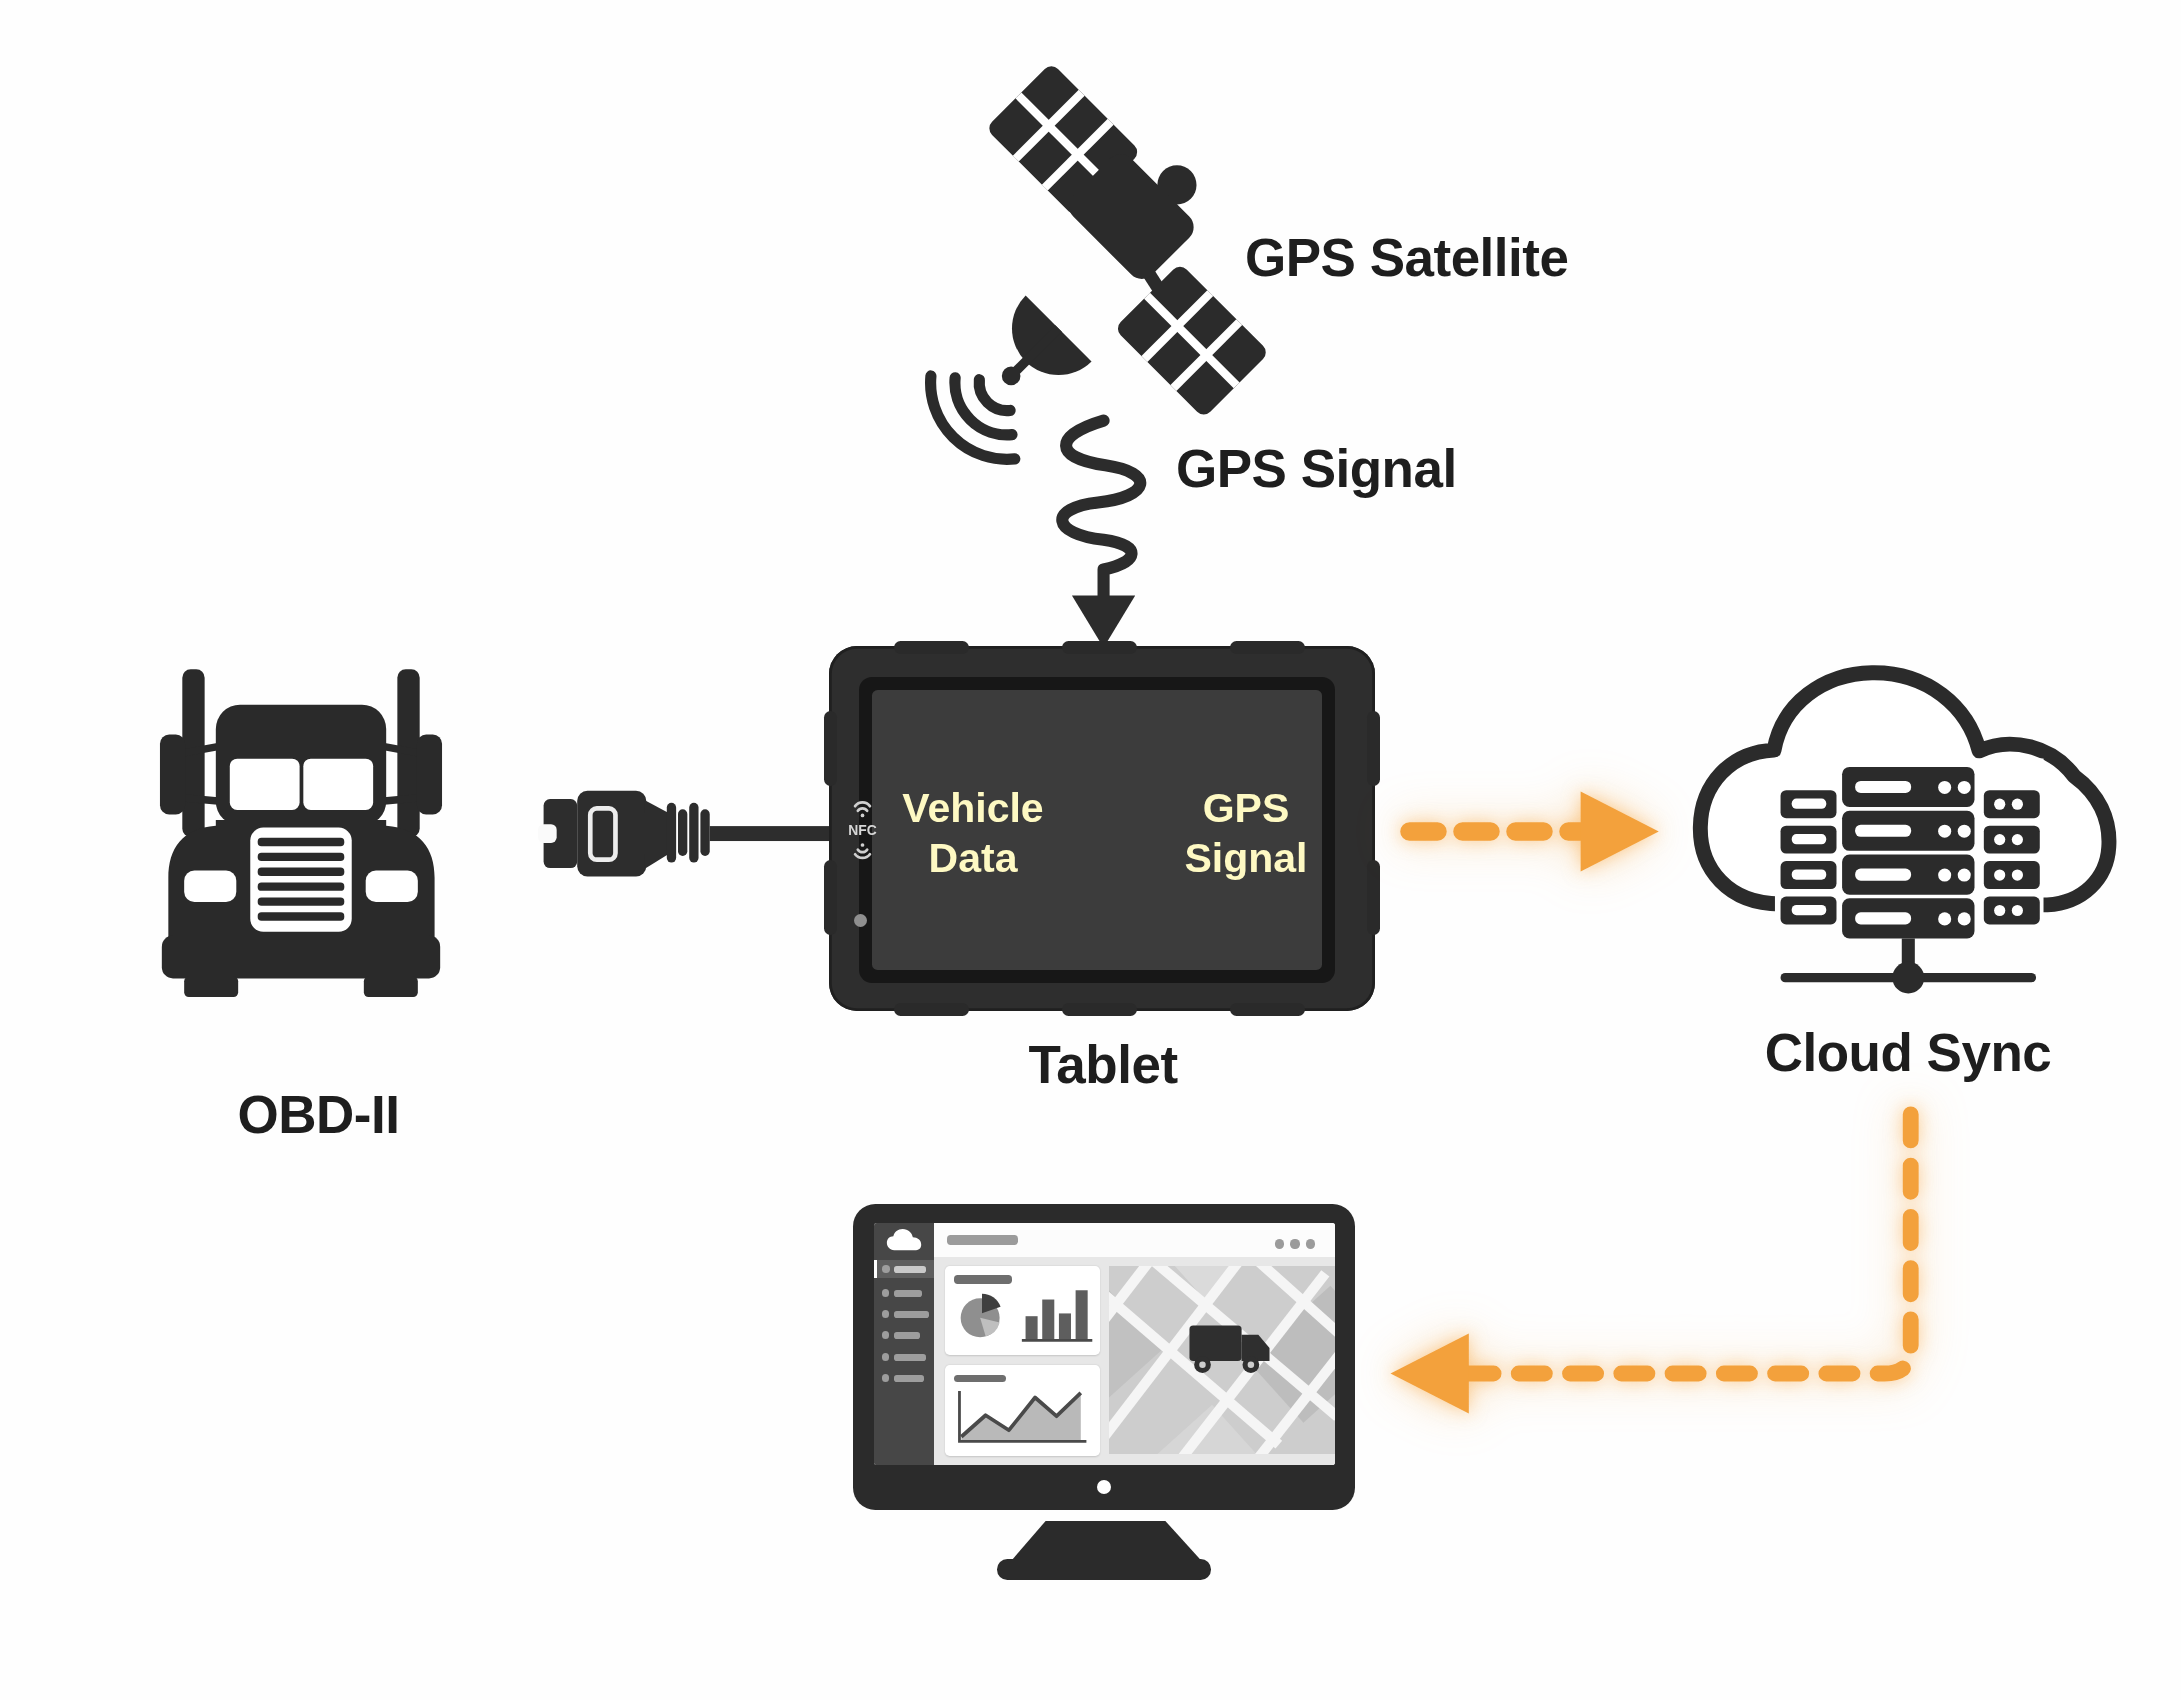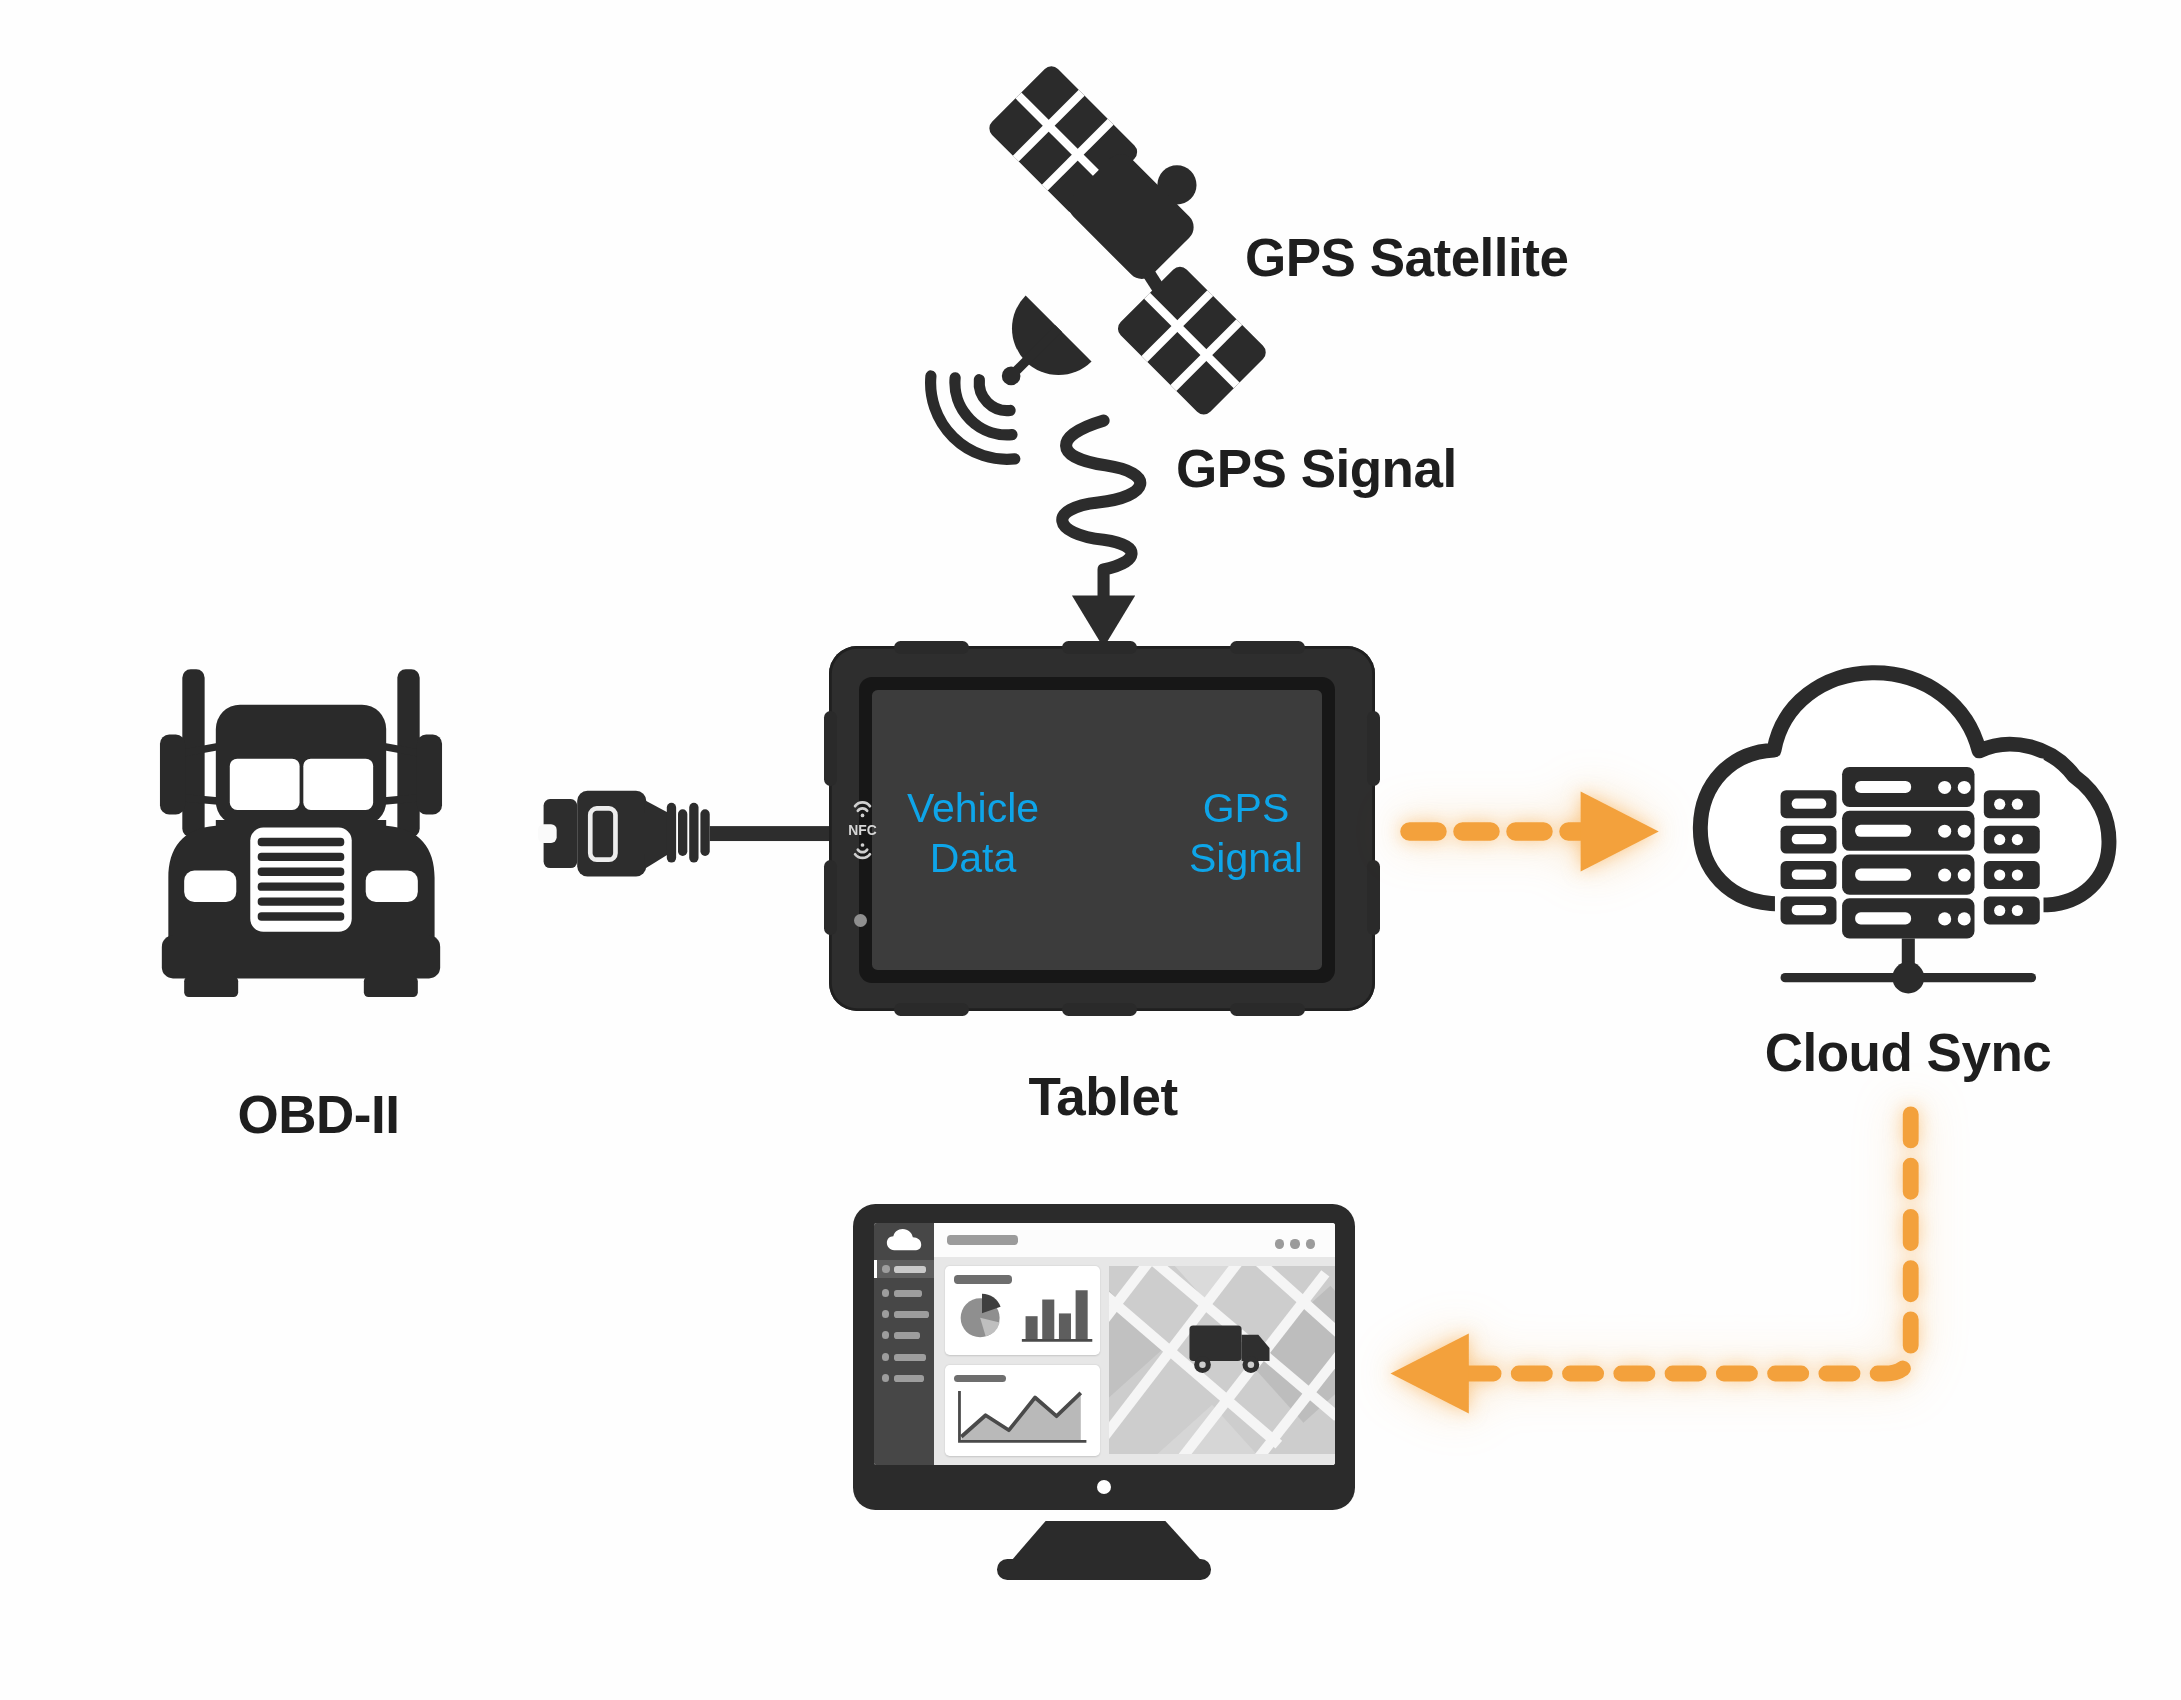--- a/index.html
+++ b/index.html
@@ -8,21 +8,21 @@
   .abs{position:absolute;}
   .lbl{position:absolute;font-size:53px;font-weight:700;color:#1e1e1e;letter-spacing:-0.5px;
        line-height:62px;white-space:pre-line;}
   .center{text-align:center;}
   .glow{filter:drop-shadow(0 0 8.4px rgba(247,166,61,.50)) drop-shadow(0 0 22.4px rgba(247,166,61,.32));}
   .tablet{position:absolute;left:829px;top:646px;width:546px;height:365px;background:#2e2e2e;
           border-radius:28px;box-shadow:inset 0 0 0 2.8px #202020;}
   .bump{position:absolute;background:#2a2a2a;border-radius:7.5px;}
   .screen-frame{position:absolute;left:30px;top:31px;width:476px;height:306px;background:#171717;border-radius:13px;}
   .screen{position:absolute;left:43px;top:44px;width:450px;height:280px;background:#3c3c3c;border-radius:5.6px;}
-  .tabtxt{position:absolute;width:242px;color:#0ea5e9;font-size:41px;line-height:50px;font-weight:400;text-align:center;}
+  .tabtxt{position:absolute;width:242px;color:#fef9c3;font-size:41px;line-height:50px;font-weight:700;text-align:center;}
   .cam{position:absolute;border-radius:50%;background:#8f8f8f;}
   .monitor{position:absolute;left:853px;top:1204px;width:502px;height:306px;background:#2b2b2b;border-radius:22.4px;}
   .mscreen{position:absolute;left:20.5px;top:18.6px;width:461px;height:242px;background:#e9e9e9;overflow:hidden;border-radius:2.8px;}
   .msidebar{position:absolute;left:0;top:0;width:60px;height:242px;background:#474747;}
   .mside-item{position:absolute;left:0;width:60px;height:18.6px;}
   .mdot{position:absolute;left:8.4px;top:5.6px;width:7.5px;height:7.5px;border-radius:50%;background:#9d9d9d;}
   .mbar{position:absolute;left:20.5px;top:6.5px;height:6.5px;border-radius:2.8px;background:#9d9d9d;}
   .mtopbar{position:absolute;left:60px;top:0;width:402px;height:34px;background:#fcfcfc;}
   .mcontent{position:absolute;left:60px;top:34px;width:402px;height:209px;background:#e7e7e7;}
   .mcard{position:absolute;background:#ffffff;border-radius:4.7px;box-shadow:0 0.9px 1.9px rgba(0,0,0,.15);}
@@ -164,21 +164,21 @@
         <path d="M15,19 A6,6 0 0 1 25,19"></path>
         <path d="M12,66 A10,10 0 0 0 28,66"></path>
         <path d="M15,61 A6,6 0 0 0 25,61"></path>
       </g>
       <circle cx="20" cy="24" r="2" fill="#cfcfcf"></circle>
       <circle cx="20" cy="56" r="2" fill="#cfcfcf"></circle>
       <text x="20" y="45" text-anchor="middle" font-size="15" font-weight="bold" fill="#d6d6d6" font-family="Liberation Sans, sans-serif">NFC</text>
     </svg>
     <div class="cam" style="left:25px;top:268px;width:13px;height:13px;"></div>
   </div>
-  <div class="lbl center" style="left:963px;top:1034px;width:280px;margin-top:32px;">Tablet</div>
+  <div class="lbl center" style="left:963px;top:1034px;width:280px;">Tablet</div>
 
   <svg class="abs glow" style="left:1396px;top:785px;" width="280" height="93" viewBox="0 0 300 100">
     <line x1="14" y1="50" x2="202" y2="50" stroke="#F3A13C" stroke-width="20" stroke-linecap="round" stroke-dasharray="30 27"></line>
     <polygon points="198,7 198,93 282,50" fill="#F3A13C"></polygon>
   </svg>
 
   <svg class="abs" style="left:1676px;top:641px;" width="459" height="373" viewBox="0 0 492 400">
     <path d="M112,282 C56,282 25,244 26,199 C27,153 59,119 105,117
              C114,67 158,35 210,34 C269,33 313,70 325,118
              C359,102 403,113 427,145 C453,164 466,191 464,221

